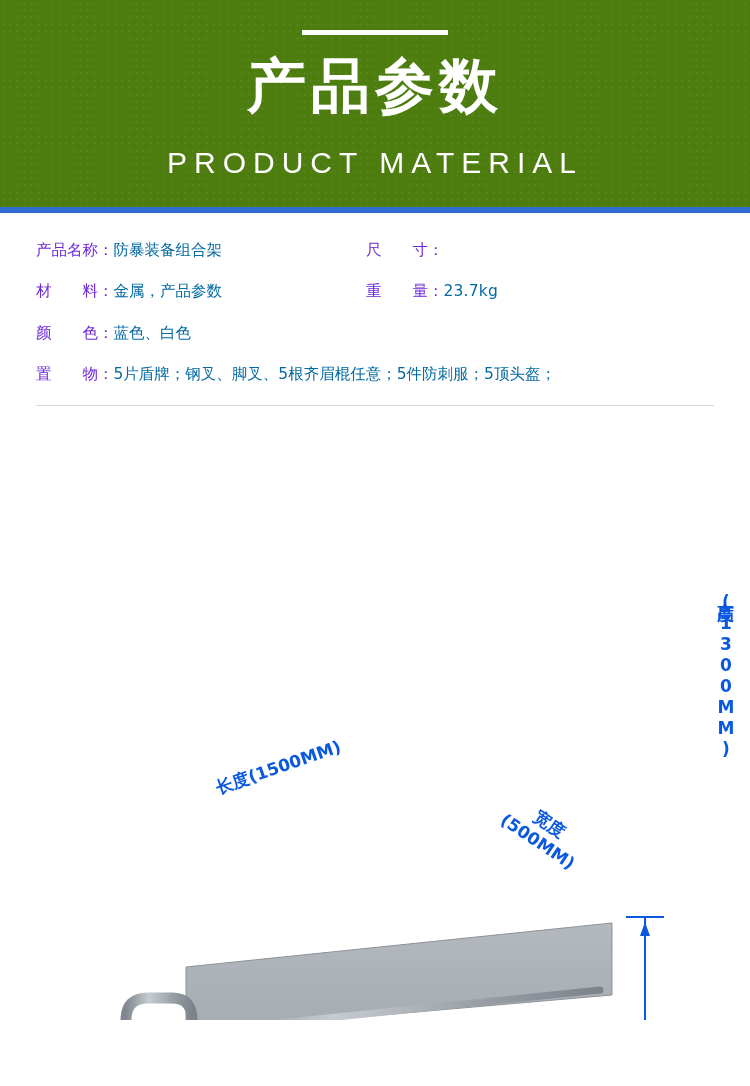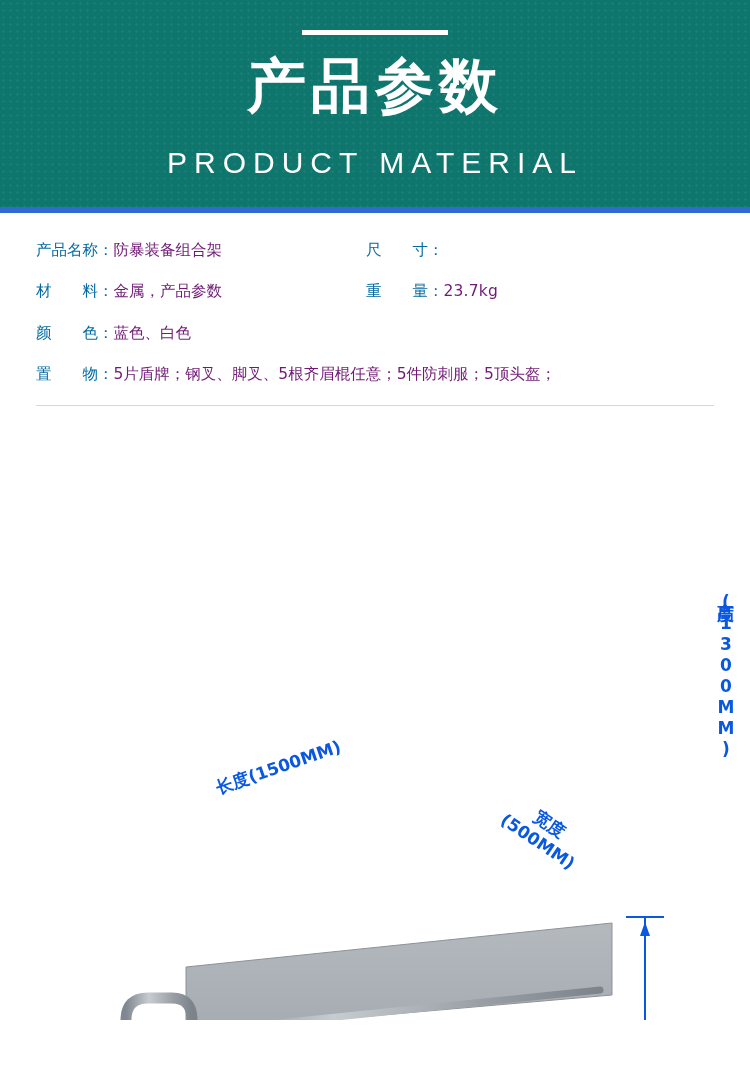--- a/index.html
+++ b/index.html
@@ -12,21 +12,21 @@
     font-family: "Liberation Sans", sans-serif;
     background: #ffffff;
     overflow: hidden;
   }
 
   
   .banner {
     position: relative;
     width: 750px;
     height: 213px;
-    background: #0f766e;
+    background: #4d7c0f;
     overflow: hidden;
   }
   .banner-dots {
     position: absolute;
     inset: 0;
     background-image:
       radial-gradient(rgba(255,255,255,0.055) 1px, transparent 1.2px);
     background-size: 7px 7px;
   }
   .banner-rule {
@@ -92,26 +92,26 @@
     display: flex;
     align-items: flex-start;
   }
   .cell.left  { width: 330px; }
   .cell.right { flex: 1; text-align: center; }
   .cell.full  { width: 100%; align-items: flex-end; }
 
   .lbl {
     white-space: pre;
     font-size: 15.5px;
-    color: #0369a1;
+    color: #6d28d9;
     font-family: "DejaVu Sans", "Liberation Sans", sans-serif;
   }
   .val {
     font-size: 15.5px;
-    color: #701a75;
+    color: #0369a1;
     font-family: "DejaVu Sans", "Liberation Sans", sans-serif;
   }
   .val.mono-ish {
     letter-spacing: 0.2px;
   }
   .cont-line {
     padding-left: 94px;
     margin-top: -6px;
   }
   .divider {

